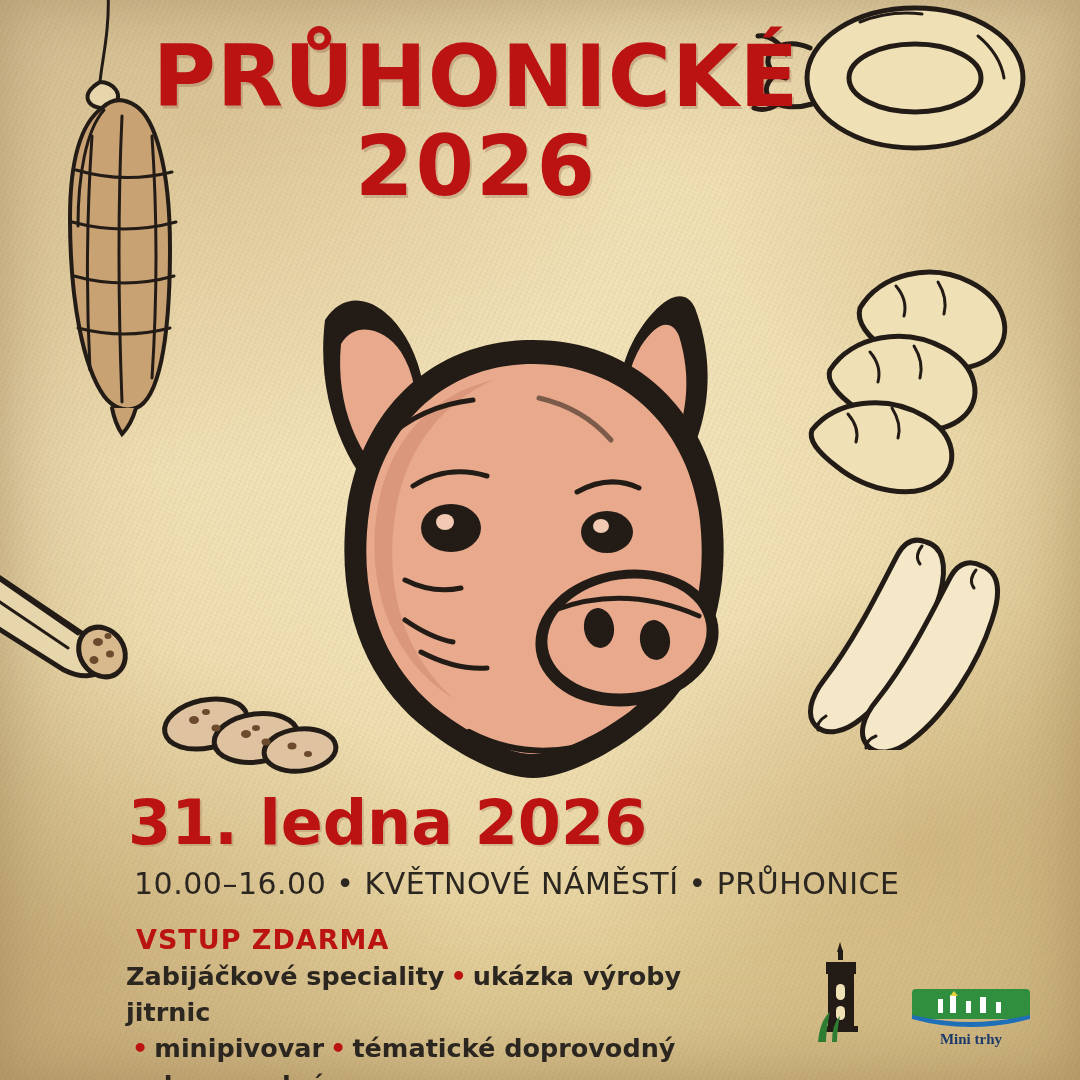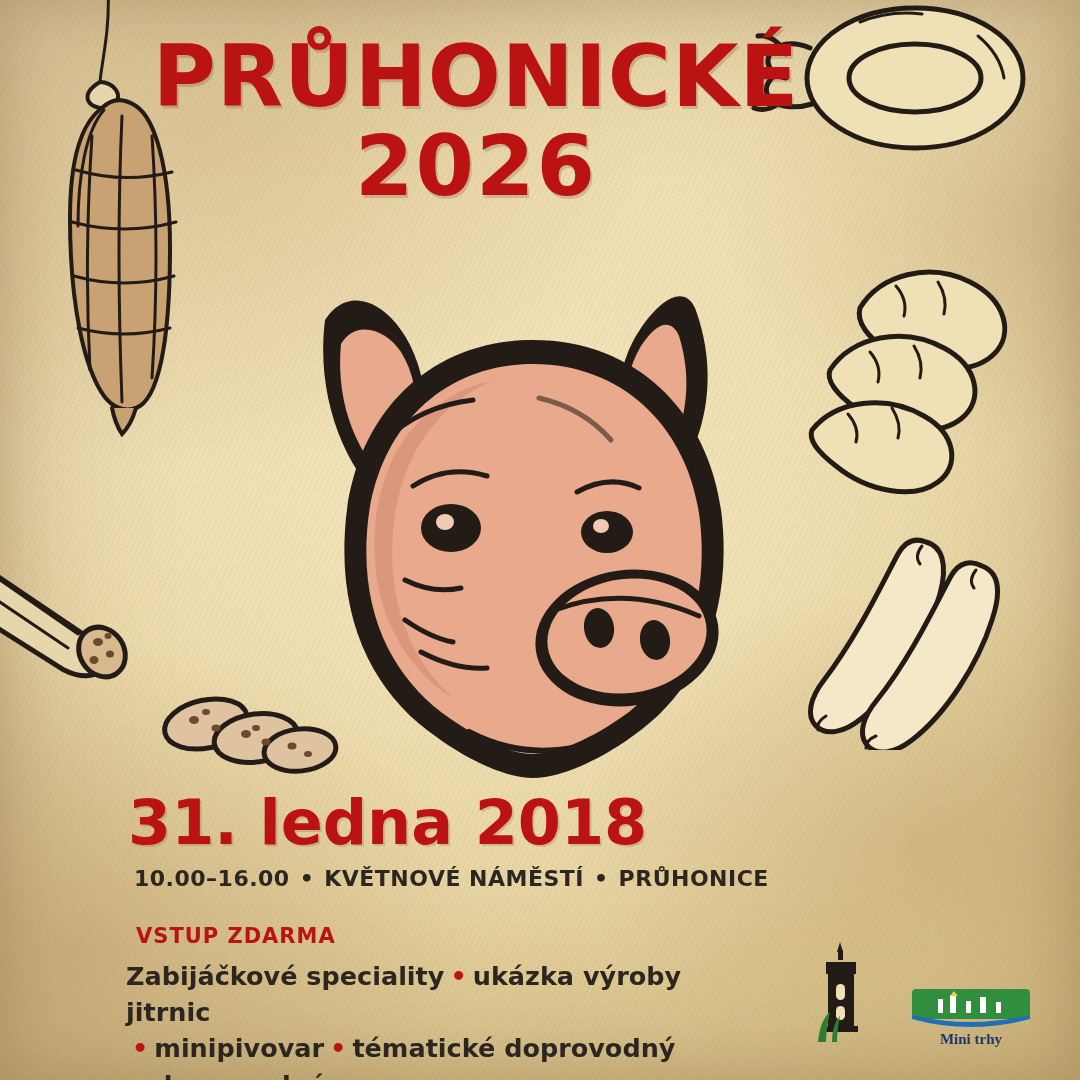--- a/index.html
+++ b/index.html
@@ -73,31 +73,31 @@
     font-family: "DejaVu Sans", sans-serif;
     font-weight: 900;
     font-size: 62px;
     color: #bb1212;
     letter-spacing: 0px;
     text-shadow: 2px 2px 0 rgba(90,20,10,0.15);
   }
   .place-line {
     position:absolute; left: 134px; top: 866px; z-index: 6;
     font-family: "DejaVu Sans", sans-serif;
-    font-weight: 700;
-    font-size: 22px;
+    font-weight: 400;
+    font-size: 30px;
     color: #2b2620;
     letter-spacing: 0.5px;
   }
   .place-line .dot { color:#2b2620; padding: 0 10px; }
   .free-entry {
     position:absolute; left: 136px; top: 924px; z-index: 6;
     font-family: "DejaVu Sans", sans-serif;
     font-weight: 900;
-    font-size: 21px;
+    font-size: 27px;
     color: #bb1212;
     letter-spacing: 1px;
   }
   .program {
     position:absolute; left: 126px; top: 958px; width: 640px; z-index: 6;
     font-family: "DejaVu Sans", sans-serif;
     font-weight: 700;
     font-size: 25.5px;
     color: #2b2620;
     line-height: 1.42;
@@ -275,21 +275,21 @@
         <path d="M214 452 q64 34 140 6" stroke="#231c16" stroke-width="6" fill="none" stroke-linecap="round"></path>
       </g>
     </svg>
   </div>
 
   <div class="titles">
     <div class="t-line1">PRŮHONICKÉ</div>
     <div class="t-year">2026</div>
   </div>
 
-  <div class="date-line">31. ledna 2018</div>
+  <div class="date-line">31. ledna 2026</div>
 
   <div class="place-line">
     <span>10.00–16.00</span><span class="dot">•</span><span>KVĚTNOVÉ NÁMĚSTÍ</span><span class="dot">•</span><span>PRŮHONICE</span>
   </div>
 
   <div class="free-entry">VSTUP ZDARMA</div>
 
   <div class="program">
     <span>Zabijáčkové speciality</span><span class="sep">•</span><span>ukázka výroby jitrnic</span><br>
     <span class="sep">•</span><span>minipivovar</span><span class="sep">•</span><span>tématické doprovodný</span><br>

